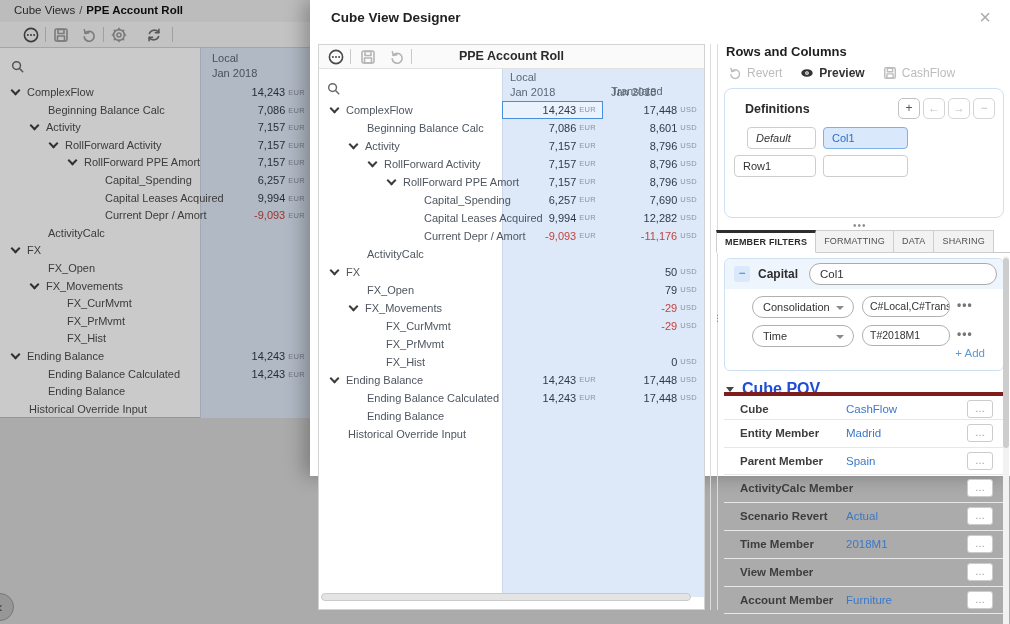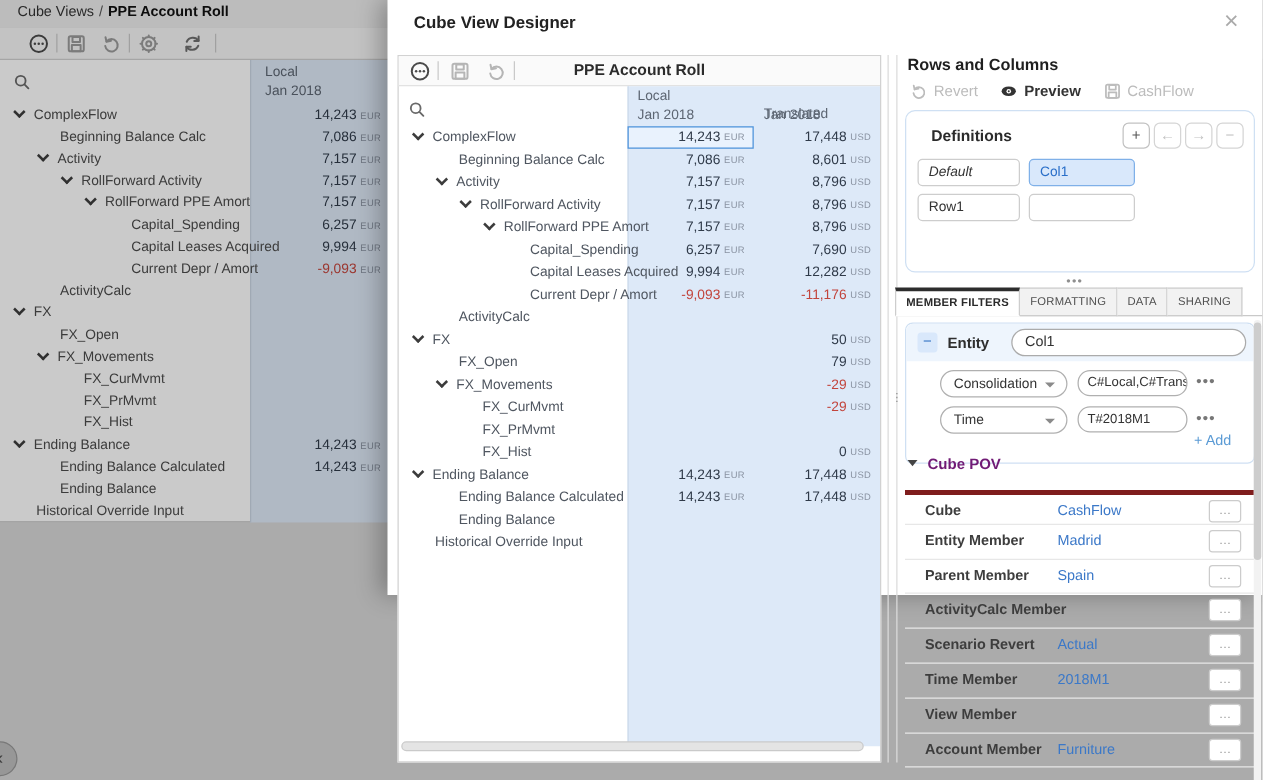--- a/index.html
+++ b/index.html
@@ -67,21 +67,21 @@
   .act.disabled { color:#bcbcbc; }
   .act.active { color:#333; font-weight:bold; }
 
   .defscard { position:absolute; left:8px; top:48px; width:280px; height:130px; border:1px solid #cfe0f3; border-radius:8px; background:#fff; }
   .defs-title { position:absolute; left:20px; top:13px; font-size:12.5px; font-weight:bold; color:#2b2b2b; }
   .defsbtns { position:absolute; right:8px; top:9px; display:flex; gap:3px; }
   .defbtn { width:22px; height:21px; border:1px solid #d5d5d5; border-radius:5px; background:#fff; font-size:12px; line-height:19px; text-align:center; color:#c3c3c3; }
   .defbtn.en { color:#555; border-color:#c2c2c2; }
   .defcells { position:absolute; left:9px; top:38px; width:262px; display:grid; grid-template-columns:82px 85px; grid-auto-rows:22px; column-gap:7px; row-gap:6px; }
   .defcell { border:1px solid #cdcdcd; border-radius:4px; background:#fff; font-size:11px; color:#333; line-height:20px; padding:0 8px; white-space:nowrap; }
-  .defcell.it { font-style:italic; }
+  .defcell.it { font-style:italic;margin-left:13px; }
   .defcell.sel { background:#d9e8fb; border-color:#7fb0e8; color:#2a6fc9; }
 
   .dragdots { position:absolute; left:137px; top:180px; font-size:10px; color:#8f8f8f; letter-spacing:1px; }
 
   .tabsbar { position:absolute; left:0px; top:190px; width:294px; height:23px; border-bottom:1px solid #c9c9c9; display:flex; }
   .tab { height:23px; background:#f2f2f2; border:1px solid #cdcdcd; border-left:none; font-size:9px; color:#4f4f4f; letter-spacing:.2px; text-align:center; line-height:21px; white-space:nowrap; padding:0 8px; }
   .tab:first-child { border-left:1px solid #cdcdcd; }
   .tab.active { background:#fff; border-top:3px solid #2d2d2d; border-bottom:1px solid #fff; font-weight:bold; line-height:18px; color:#2b2b2b; }
 
   .filtercard { position:absolute; left:8px; top:218px; width:280px; height:113px; border:1px solid #cfe0f3; border-radius:6px; background:#fff; }
@@ -89,21 +89,21 @@
   .minus-sq { position:absolute; left:9px; top:7px; width:16px; height:16px; background:#d9e8fb; border-radius:3px; color:#3272c4; font-size:12px; line-height:14px; text-align:center; }
   .fc-label { position:absolute; left:33px; top:8px; font-size:12px; font-weight:bold; color:#2e2e2e; }
   .fc-name { position:absolute; left:84px; top:4px; width:188px; height:22px; border:1px solid #ababab; border-radius:11px; font-size:11.5px; color:#333; padding:0 10px; font-family:inherit; background:#fff; }
   .frow { position:absolute; left:0; width:100%; height:22px; }
   .fpill { position:absolute; left:27px; top:0; width:102px; height:22px; border:1px solid #b0b0b0; border-radius:11px; background:#fff; font-size:11px; color:#333; line-height:20px; padding:0 10px; }
   .fpill .caret { position:absolute; right:9px; top:9px; width:0; height:0; border-left:4px solid transparent; border-right:4px solid transparent; border-top:4px solid #8a8a8a; }
   .fval { position:absolute; left:137px; top:0; width:88px; height:21px; border:1px solid #b0b0b0; border-radius:10px; background:#fff; font-size:10.5px; color:#333; line-height:19px; padding:0 7px; white-space:nowrap; overflow:hidden; }
   .fdots { position:absolute; left:232px; top:2px; font-size:12px; color:#777; font-weight:bold; letter-spacing:1px; }
   .addlink { position:absolute; right:18px; top:88px; font-size:11.5px; color:#5b9bd5; }
 
-  .povhdr { position:absolute; left:10px; top:324px; font-size:12px; font-weight:bold; color:#701a75; }
+  .povhdr { position:absolute; left:10px; top:340px; font-size:16px; font-weight:bold; color:#1d4ed8; }
   .povtri { display:inline-block; width:0; height:0; border-left:4px solid transparent; border-right:4px solid transparent; border-top:5px solid #444; margin-right:8px; vertical-align:2px; }
   .povlist { position:absolute; left:8px; top:352px; width:281px; }
   .povrow { position:relative; height:27.8px; border-bottom:1px solid #e7e7e7; }
   .povrow:first-child { border-top:4px solid #7f1d1d; }
   .povlabel { position:absolute; left:16px; top:7px; font-size:11.5px; color:#3d3d3d; font-weight:bold; }
   .povval { position:absolute; left:122px; top:7px; font-size:11.5px; color:#3b78c8; }
   .povdots { position:absolute; right:12px; top:4px; width:26px; height:18px; border:1px solid #ccc; border-radius:3px; background:#fff; color:#999; font-size:10px; line-height:15px; text-align:center; }
 
   .vscroll { position:absolute; right:1px; top:216px; width:6px; height:404px; background:#f2f2f2; border-radius:3px; }
   .vthumb { position:absolute; left:0; top:2px; width:6px; height:190px; background:#cdcdcd; border-radius:3px; }
@@ -558,21 +558,21 @@
       <div class="tabsbar" id="tabs-bar">
           <div class="tab active">MEMBER FILTERS</div>
           <div class="tab">FORMATTING</div>
           <div class="tab">DATA</div>
           <div class="tab">SHARING</div>
         </div>
 
       <div class="filtercard">
         <div class="fc-top"></div>
         <div class="minus-sq">−</div>
-        <div class="fc-label">Entity</div>
+        <div class="fc-label">Capital</div>
         <input class="fc-name" value="Col1" style="">
         <div id="filter-rows">
             <div class="frow" style="top: 37px;">
               <div class="fpill"><span>Consolidation</span><span class="caret"></span></div>
               <div class="fval">C#Local,C#Translated</div>
               <div class="fdots">•••</div>
             </div>
             <div class="frow" style="top: 66px;">
               <div class="fpill"><span>Time</span><span class="caret"></span></div>
               <div class="fval">T#2018M1</div>

